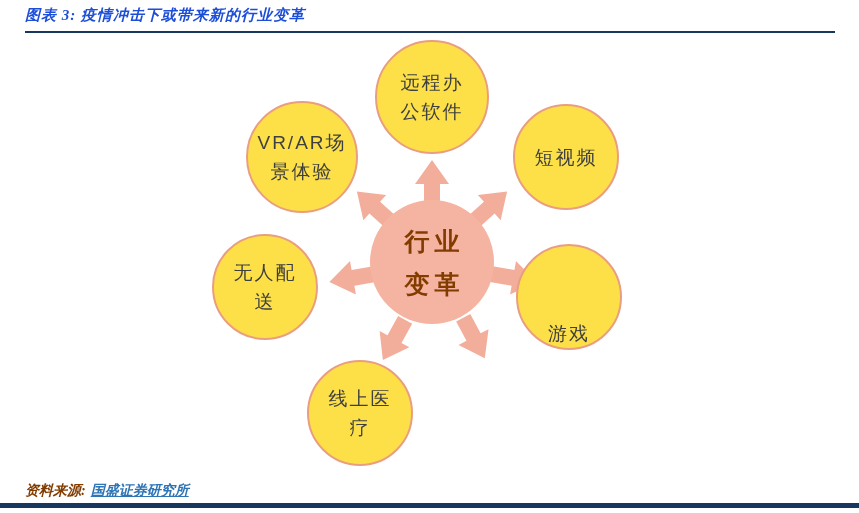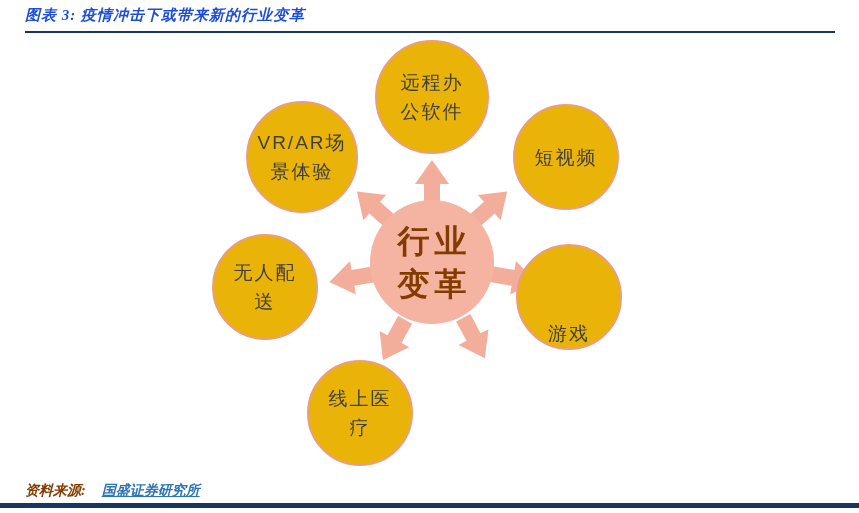--- a/index.html
+++ b/index.html
@@ -17,46 +17,46 @@
 
   .diagram { position:absolute; left:0; top:33px; width:859px; height:445px; }
   .arrow-layer { position:absolute; left:0; top:0; width:859px; height:480px; pointer-events:none; }
 
   .circle {
     position:absolute; border-radius:50%;
     display:flex; flex-direction:column; align-items:center; justify-content:center;
     text-align:center;
   }
   .outer {
-    background:#eab308; border:2px solid #E99E80;
+    background:#fde047; border:2px solid #E99E80;
     color:#3F3F3F; font-size:19px; line-height:29px; letter-spacing:2px;
   }
   .center-circle {
     left:370px; top:167px; width:124px; height:124px;
     background:#F5B4A1; color:#833C00;
-    font-weight:bold; font-size:32px; line-height:28px; letter-spacing:5px;
+    font-weight:bold; font-size:25px; line-height:28px; letter-spacing:5px;
     gap:15px;
   }
   .center-circle span { padding-left:5px; }
 
   .node-remote   { left:375px; top:7px;   width:114px; height:114px; }
   .node-vrar     { left:246px; top:68px;  width:112px; height:112px; }
   .node-short    { left:513px; top:71px;  width:106px; height:106px;align-items:center; }
   .node-games    { left:516px; top:211px; width:106px; height:106px;justify-content:flex-end; }
   .node-edu      { left:455px; top:325px; width:106px; height:106px; }
   .node-med      { left:307px; top:327px; width:106px; height:106px; }
   .node-delivery { left:212px; top:201px; width:106px; height:106px; }
 
   .source {
     position:absolute; left:25px; top:482px;
     font-family:"Liberation Serif", serif;
     font-style:italic; font-weight:bold; font-size:14px;
   }
   .source-label { color:#833C00;margin-top:33px; }
-  .source-link { color:#2E75B6; text-decoration:underline; margin-left:16px; cursor:pointer; }
+  .source-link { color:#2E75B6; text-decoration:underline; margin-left:5px; cursor:pointer; }
   .bottom-rule { position:absolute; left:0; top:503px; width:859px; height:5px; background:#17375E; }
 </style>
 </head>
 <body>
 
 <div class="page">
 
   <div class="figure-title">图表 3: 疫情冲击下或带来新的行业变革</div>
   <div class="title-rule"></div>
 

